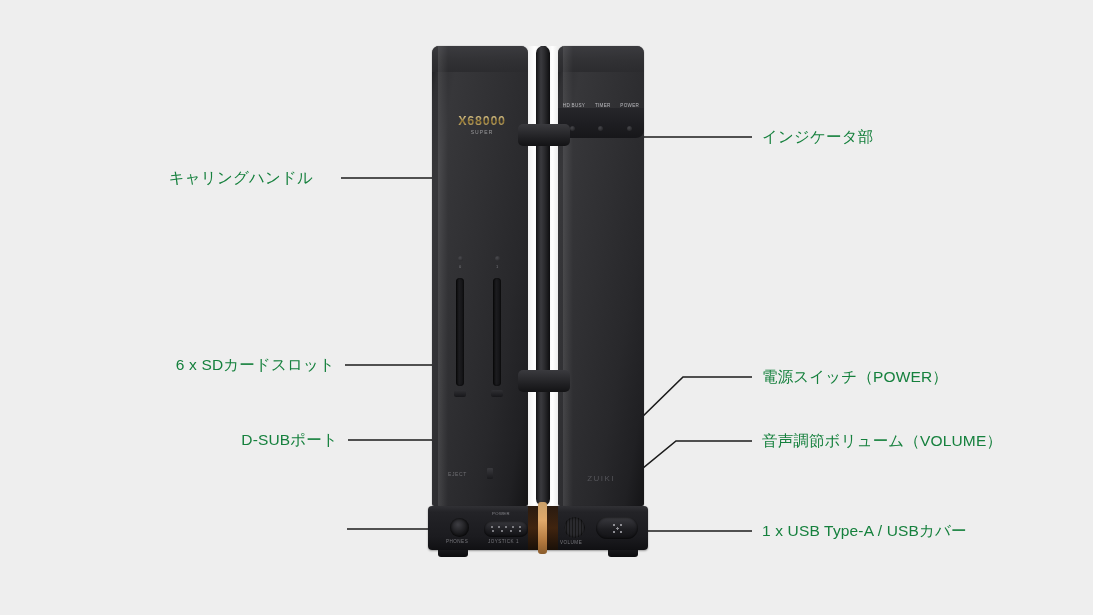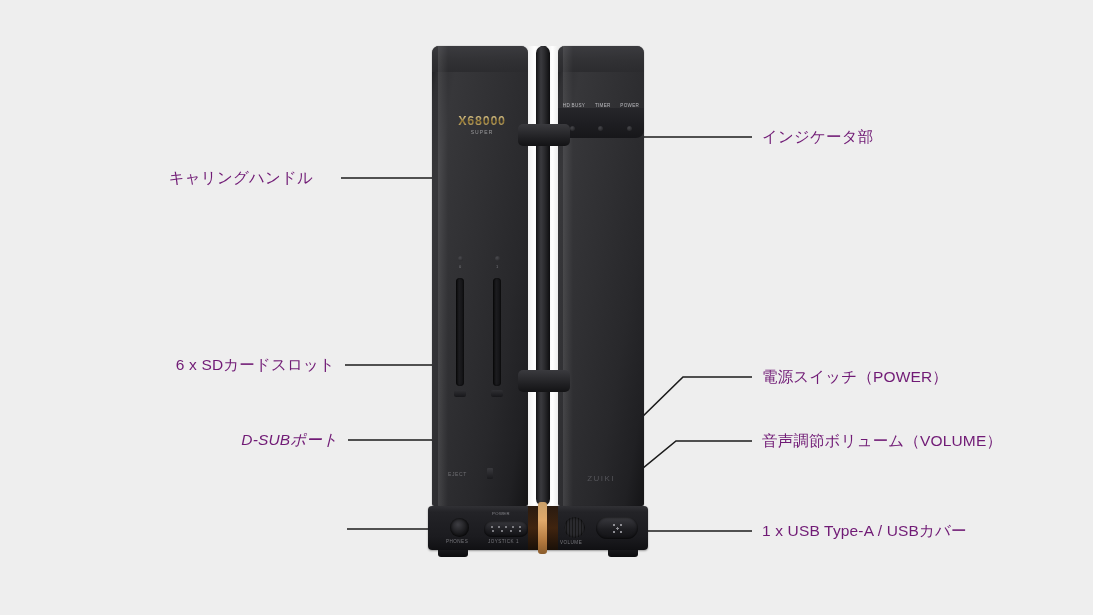--- a/index.html
+++ b/index.html
@@ -10,21 +10,21 @@
     font-family:"Liberation Sans","DejaVu Sans",sans-serif;
     overflow:hidden;
     position:relative;
   }
   #stage{position:absolute;left:0;top:0;width:1093px;height:615px;}
 
   
   .callout{
     position:absolute;
     font-size:15.5px;
-    color:#701a75;
+    color:#15803d;
     letter-spacing:.01em;
     white-space:nowrap;
     line-height:1;
   }
   .callout.right{text-align:left;}
   .callout.left{text-align:right;}
 
   
   #lines{position:absolute;left:0;top:0;width:1093px;height:615px;pointer-events:none;}
 
@@ -248,21 +248,21 @@
       <circle cx="610" cy="531" r="6.5"></circle>
     </g>
   </svg>
 
   <div class="callout right" style="left:762px;top:129px;">インジケータ部</div>
 
   <div class="callout left" style="right:780px;top:170px;">キャリングハンドル</div>
 
   <div class="callout left" style="right:758px;top:357px;">6 x SDカードスロット</div>
 
-  <div class="callout left" style="right:755px;top:432px;font-style:italic;">D-SUBポート</div>
+  <div class="callout left" style="right:755px;top:432px;">D-SUBポート</div>
 
 
   <div class="callout right" style="left:762px;top:433px;">音声調節ボリューム（VOLUME）</div>
 
   <div class="callout right" style="left:762px;top:369px;">電源スイッチ（POWER）</div>
 
   <div class="callout right" style="left:762px;top:523px;">1 x USB Type-A / USBカバー</div>
 
   <div id="device">
 

